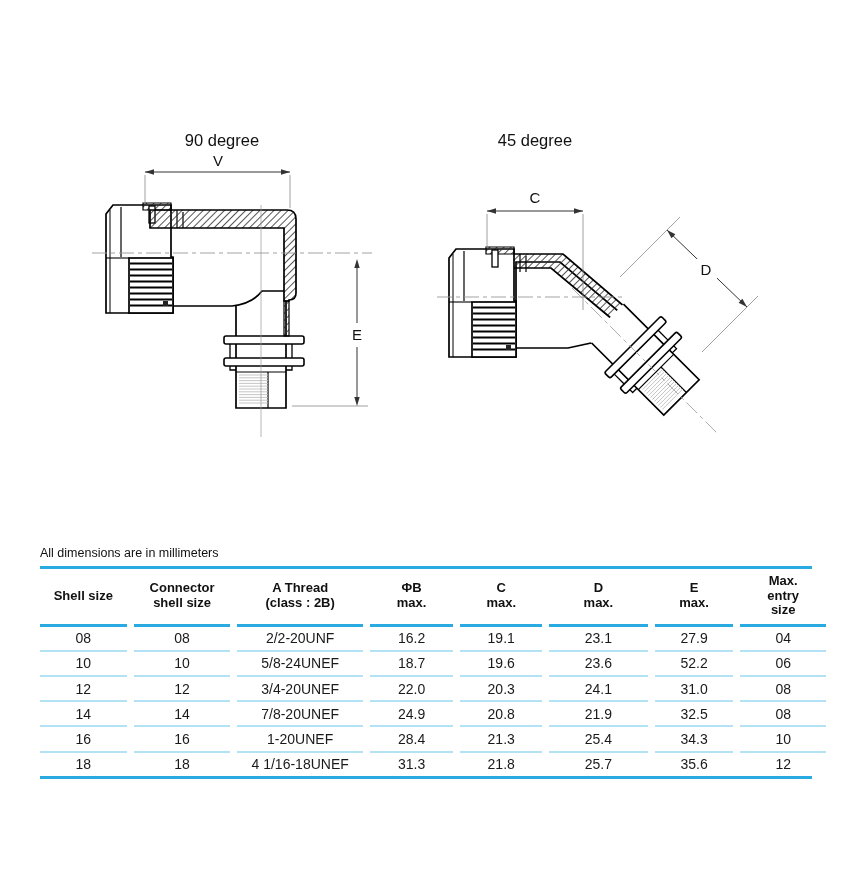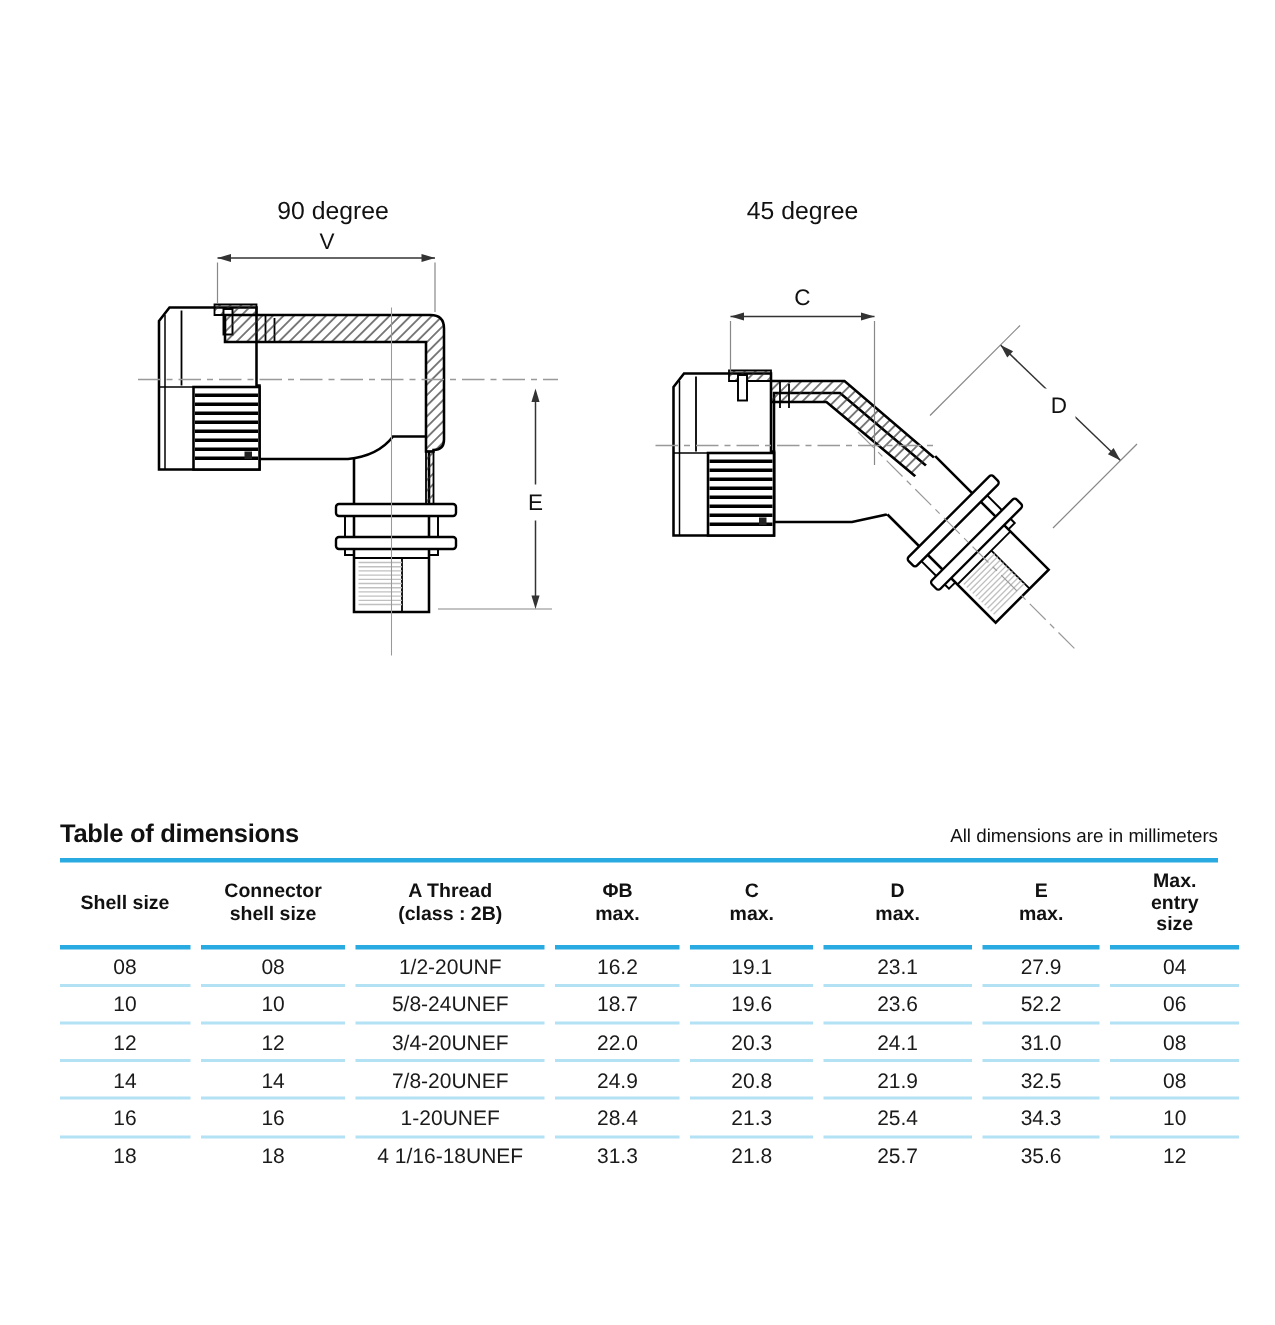--- a/index.html
+++ b/index.html
@@ -155,21 +155,20 @@
       <rect x="695" y="259" width="22" height="20" fill="#fff"></rect>
       <text x="706" y="275" font-size="15" text-anchor="middle">D</text>
 
       <line x1="437" y1="297" x2="622" y2="297" stroke="#999" stroke-width="0.9" stroke-dasharray="15 4 4 4"></line>
       <line x1="572" y1="288" x2="718" y2="434" stroke="#999" stroke-width="0.8" stroke-dasharray="15 4 4 4"></line>
     </g>
   </svg>
 
   <section class="table-area">
     <div class="table-head">
-      <h2>Table of dimensions</h2>
       <span class="note">All dimensions are in millimeters</span>
     </div>
     <div class="rule top"></div>
     <div class="tbl-wrap">
       <table class="dims">
         <colgroup>
           <col style="width:85px">
             <col style="width:95px">
             <col style="width:123px">
           <col style="width:82px">
@@ -187,21 +186,21 @@
               <th><span>C</span><br><span>max.</span></th>
               <th><span>D</span><br><span>max.</span></th>
               <th><span>E</span><br><span>max.</span></th>
               <th><span>Max.</span><br><span>entry</span><br><span>size</span></th>
             </tr>
           </thead>
         <tbody id="tbody">
             <tr>
               <td>08</td>
               <td>08</td>
-              <td>1/2-20UNF</td>
+              <td>2/2-20UNF</td>
               <td>16.2</td>
               <td>19.1</td>
               <td>23.1</td>
               <td>27.9</td>
               <td>04</td>
             </tr>
             <tr>
               <td>10</td>
               <td>10</td>
               <td>5/8-24UNEF</td>

